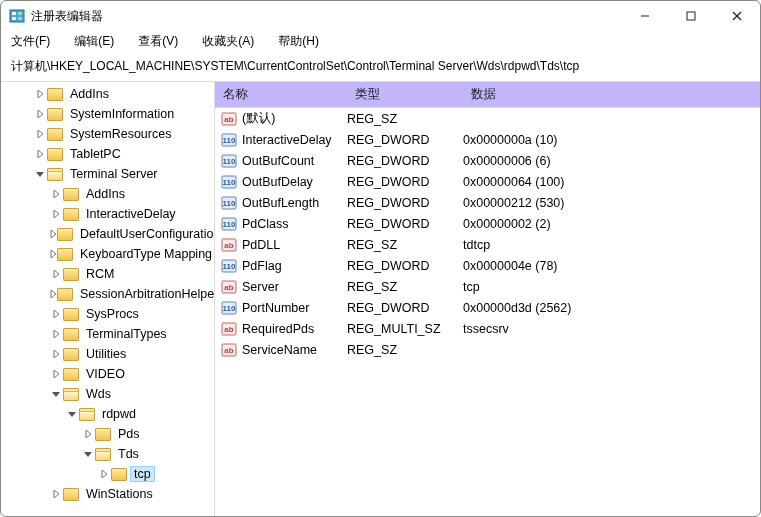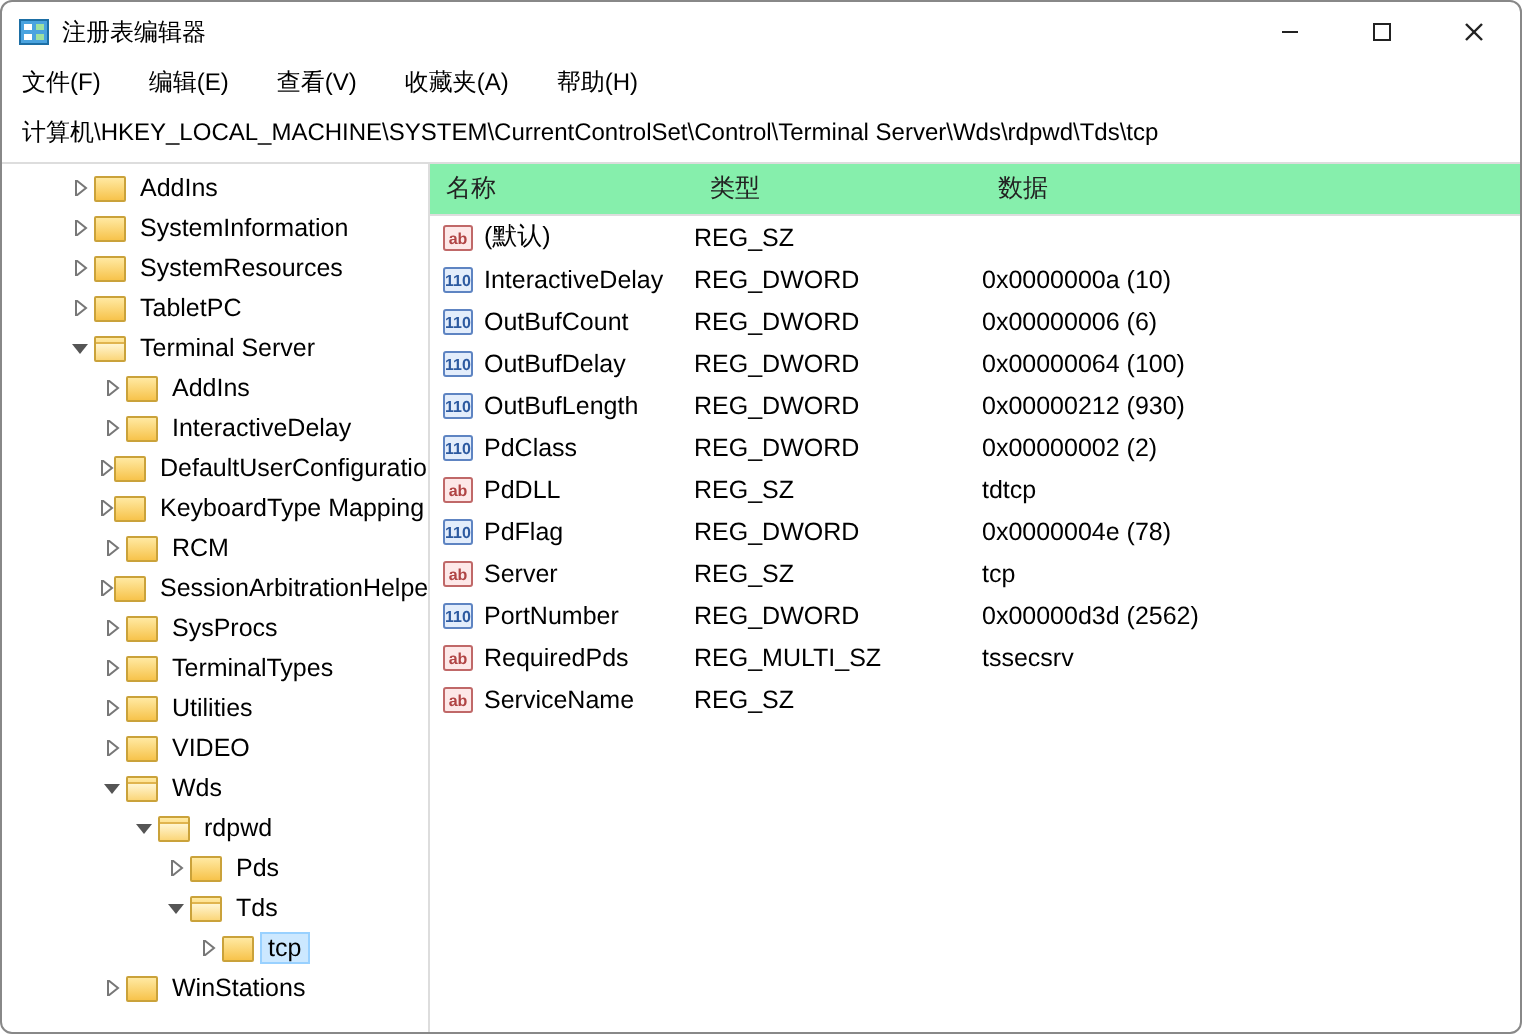--- a/index.html
+++ b/index.html
@@ -16,26 +16,26 @@
   .tree { width: 214px; border-right: 1px solid #ddd; overflow: auto; font-size: 12.5px; padding-top: 2px; }
   .tree ul { list-style: none; margin: 0; padding-left: 16px; }
   .tree > ul { padding-left: 2px; }
   .node { display: flex; align-items: center; height: 20px; white-space: nowrap; cursor: default; position: relative; }
   .twisty { width: 14px; display: inline-flex; justify-content: center; color: #666; font-size: 9px; transform-origin: center; }
   .folder { width: 16px; height: 13px; margin-right: 4px; display: inline-block; background: linear-gradient(#ffe9a2, #f7c34b); border: 1px solid #caa23a; border-radius: 1px; position: relative; flex-shrink: 0; }
   .folder.open::before { content:""; position:absolute; inset:2px 0 0 0; background: linear-gradient(#fff5d1,#fbd679); border-top:1px solid #e0b44e; }
   .node .label { padding: 0 3px; }
   .node.selected .label { background: #cce8ff; outline: 1px solid #99d1ff; }
   .listview { flex: 1; overflow: auto; font-size: 12.5px; }
-  .lv-head { display: flex; border-bottom: 1px solid #ddd; position: sticky; top: 0; background: #86efac; }
+  .lv-head { display: flex; border-bottom: 1px solid #ddd; position: sticky; top: 0; background: #c4b5fd; }
   .lv-head div { padding: 4px 8px; font-size: 12.5px; color: #222; border-right: 1px solid transparent; }
   .lv-row { display: flex; align-items: center; height: 21px; cursor: default; }
   .lv-name { width: 132px; display: flex; align-items: center; padding-left: 6px; overflow:hidden; }
   .lv-type { width: 116px; }
-  .lv-data { flex: 1; margin-left: 28px; }
+  .lv-data { flex: 1; }
   .val-icon { width: 16px; height: 16px; margin-right: 5px; flex-shrink: 0; }
   .val-icon.str rect { fill:#fde8e8; stroke:#c06868; }
   .val-icon.bin rect { fill:#e3edfb; stroke:#5e84c2; }
   .val-icon text { font-size:8px; font-weight:bold; }
 </style>
 </head>
 <body>
 
 <div class="titlebar">
   <svg class="app-icon" viewBox="0 0 16 16">
@@ -363,21 +363,21 @@
         </div>
         <div class="lv-row">
           <div class="lv-name">
             <svg viewBox="0 0 16 16" class="val-icon bin">
               <rect x="1" y="2" width="14" height="12" rx="1"></rect>
               <text x="8" y="11" text-anchor="middle" fill="#2d5aa0">110</text>
             </svg>
             <span>OutBufLength</span>
           </div>
           <div class="lv-type">REG_DWORD</div>
-          <div class="lv-data">0x00000212 (930)</div>
+          <div class="lv-data">0x00000212 (530)</div>
         </div>
         <div class="lv-row">
           <div class="lv-name">
             <svg viewBox="0 0 16 16" class="val-icon bin">
               <rect x="1" y="2" width="14" height="12" rx="1"></rect>
               <text x="8" y="11" text-anchor="middle" fill="#2d5aa0">110</text>
             </svg>
             <span>PdClass</span>
           </div>
           <div class="lv-type">REG_DWORD</div>

